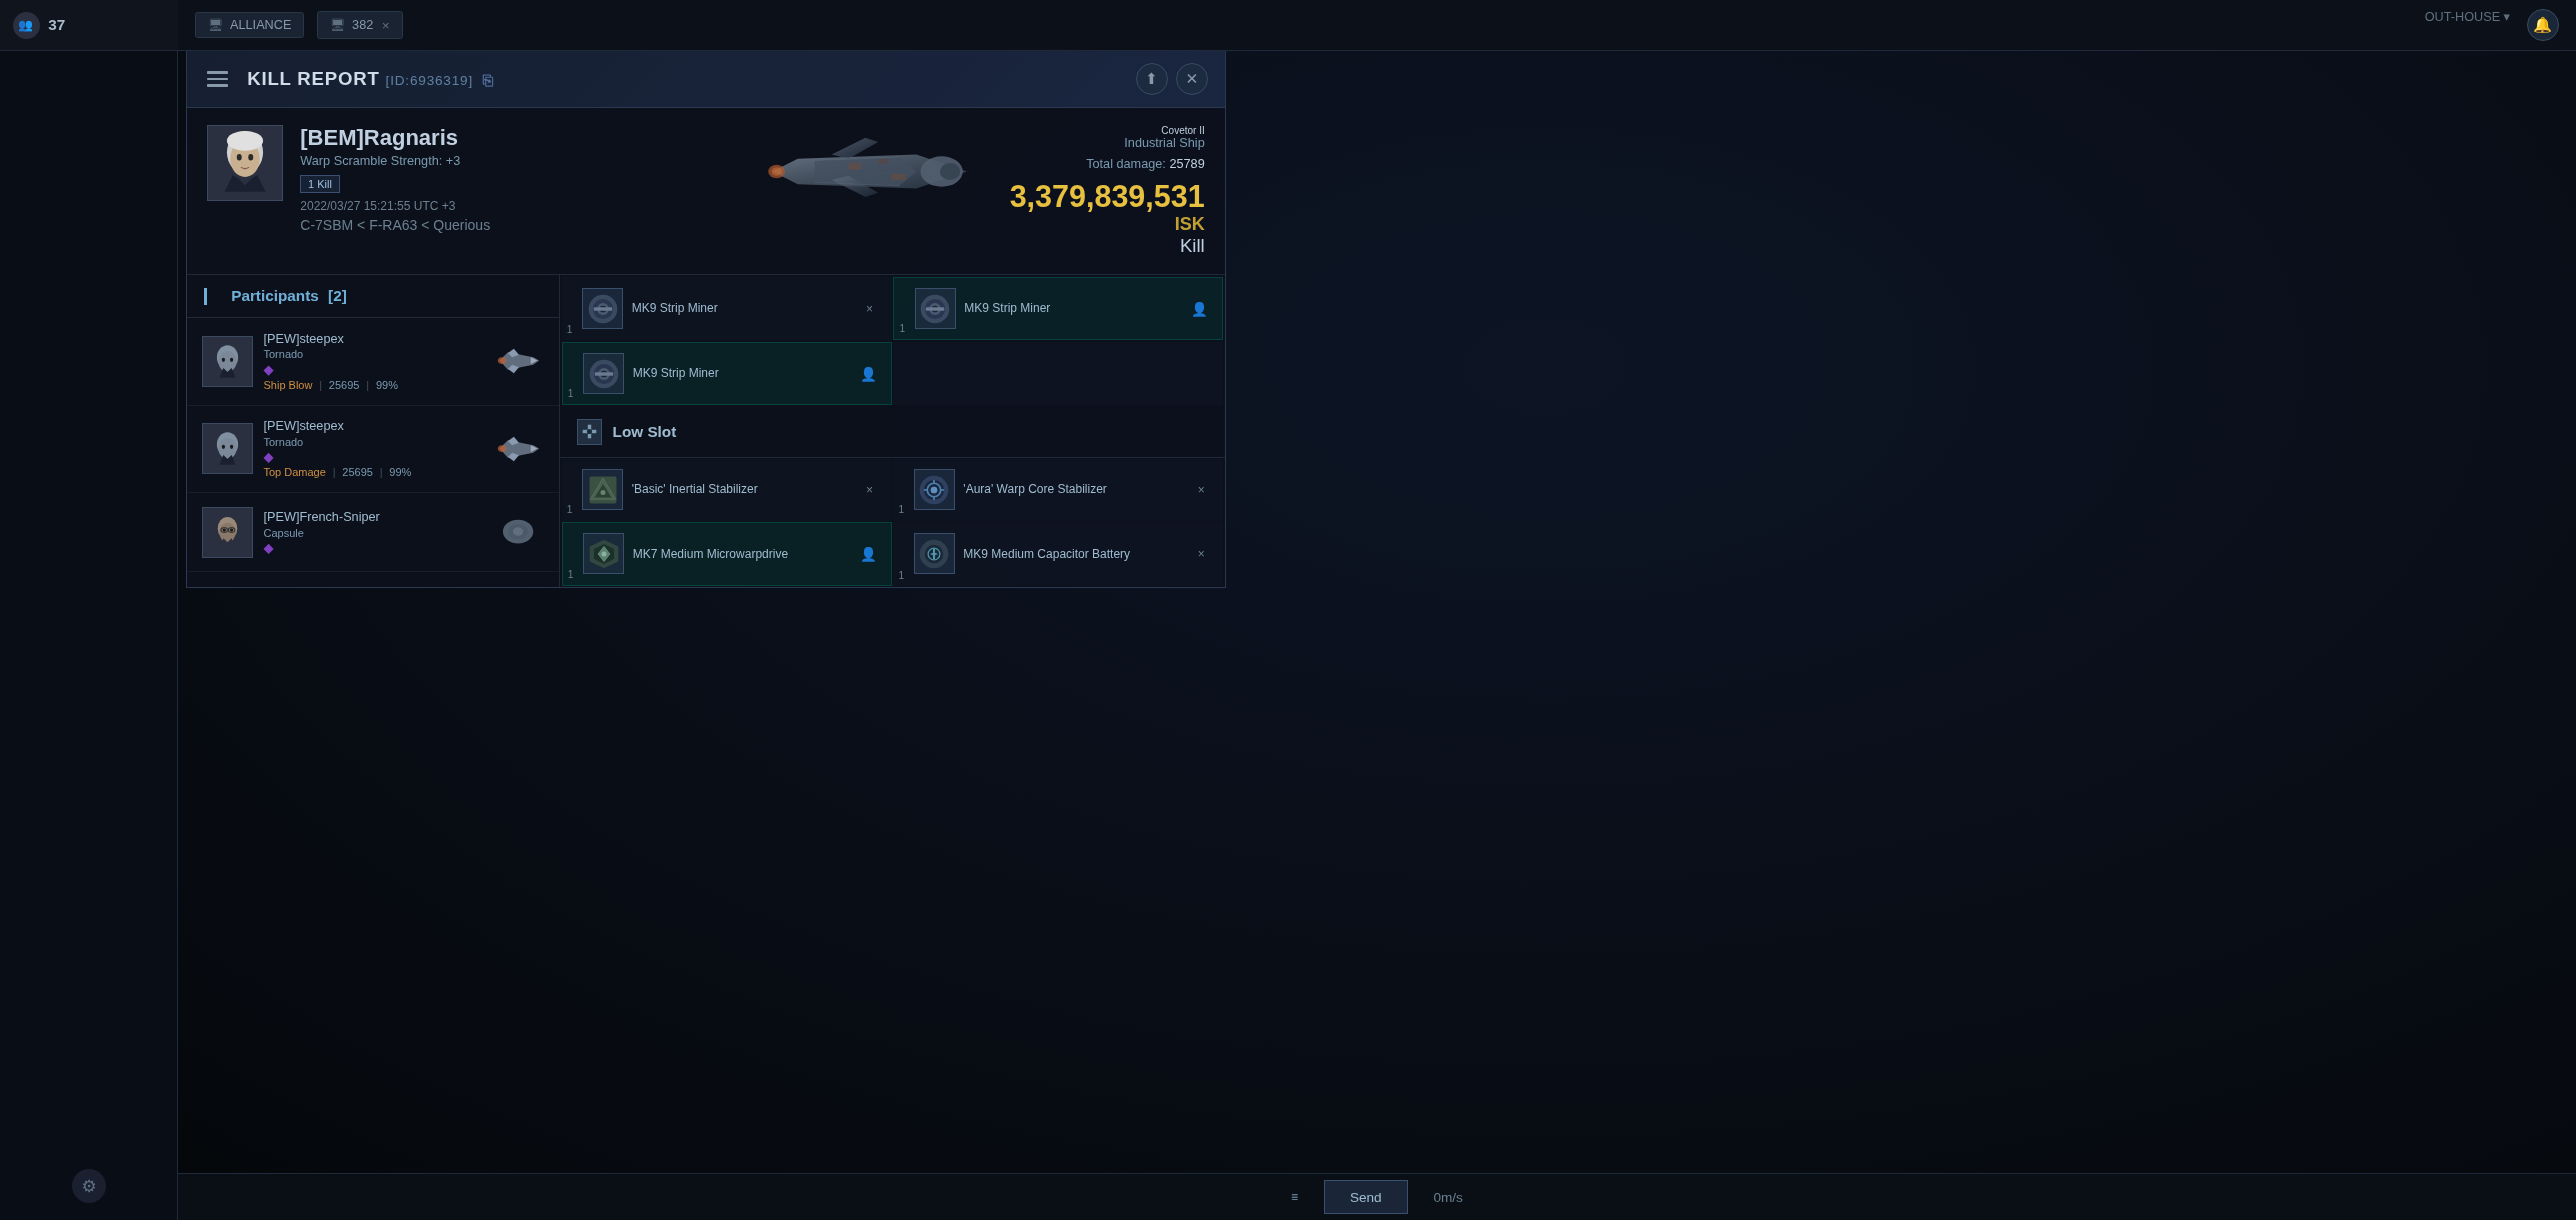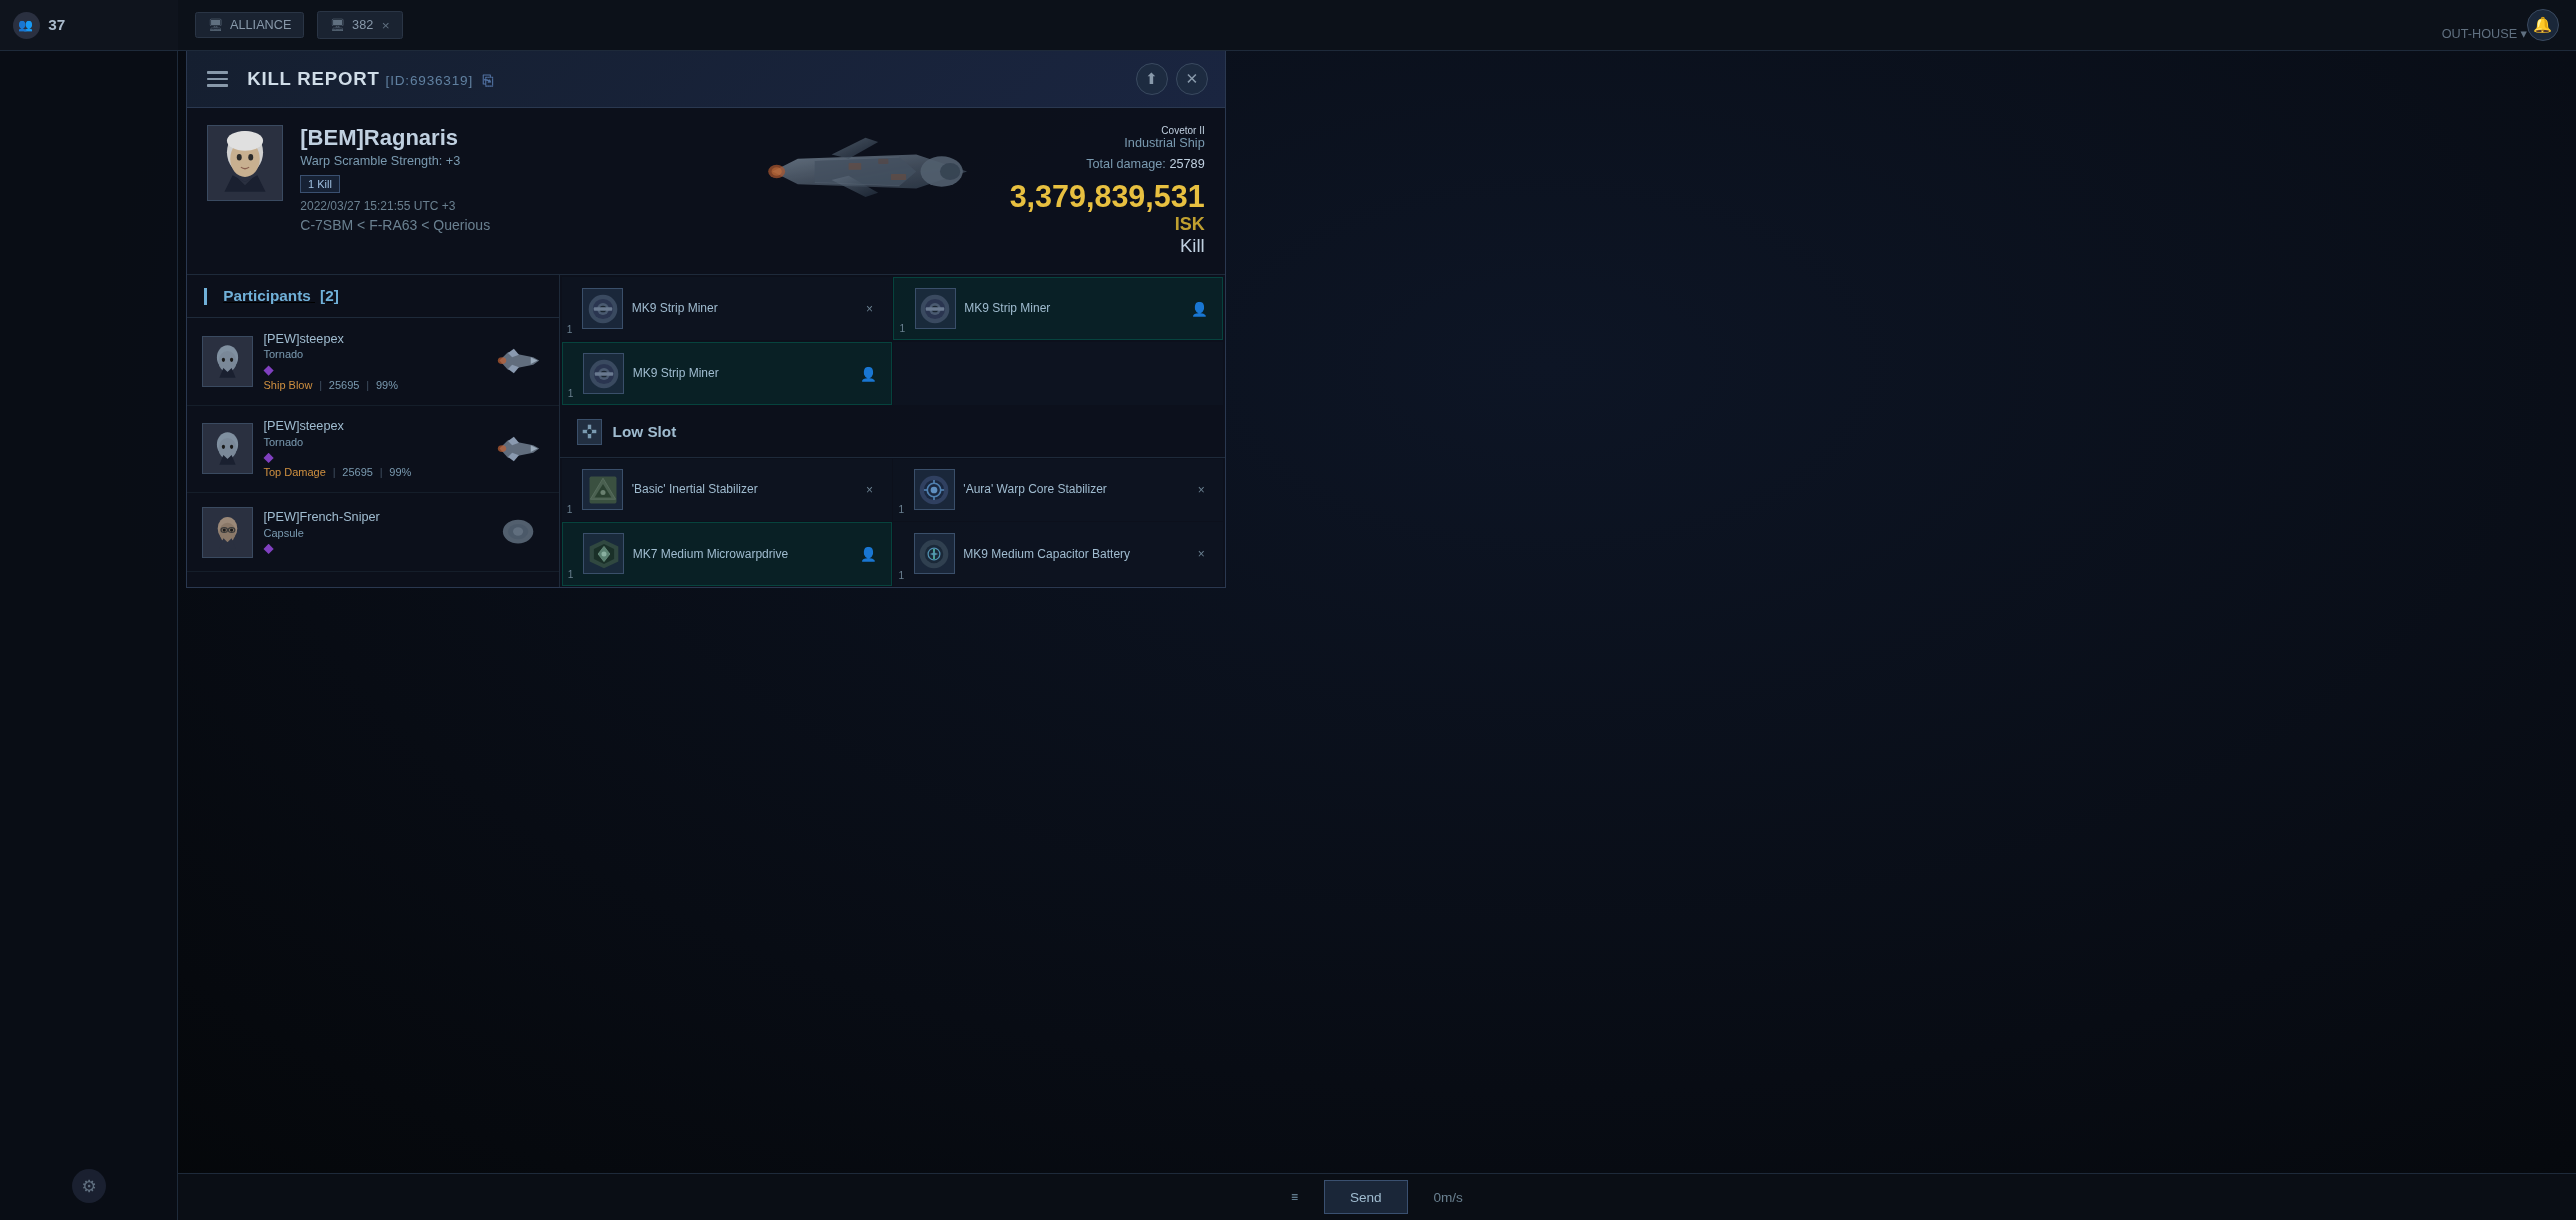--- a/index.html
+++ b/index.html
@@ -138,22 +138,22 @@
     .topbar-close {
       color: #607080;
       font-size: 13.6px;
       cursor: pointer;
       margin-left: 1.7px;
     }
 
     .topbar-right {
       margin-left: auto;
       display: flex;
-      align-items: flex-end;
-      gap: 0;
+      align-items: flex-start;
+      gap: 17px;
     }
 
     .topbar-actions {
       display: flex;
       align-items: center;
       gap: 8.5px;
       color: #607080;
       font-size: 12.7px;
     }
 
@@ -364,24 +364,23 @@
 
     
     .participants-panel {
       width: 373px;
       border-right: 0.8px solid #1e2a3a;
     }
 
     .section-header {
       display: flex;
       align-items: center;
-      gap: 15px;
+      gap: 23px;
       padding: 12px 17px;
       border-bottom: 0.8px solid #1e2a3a;
-      text-decoration: underline;
     }
 
     .section-title {
       color: #70b0d8;
       font-size: 15.3px;
       font-weight: bold;
     }
 
     .section-accent {
       width: 2.5px;

